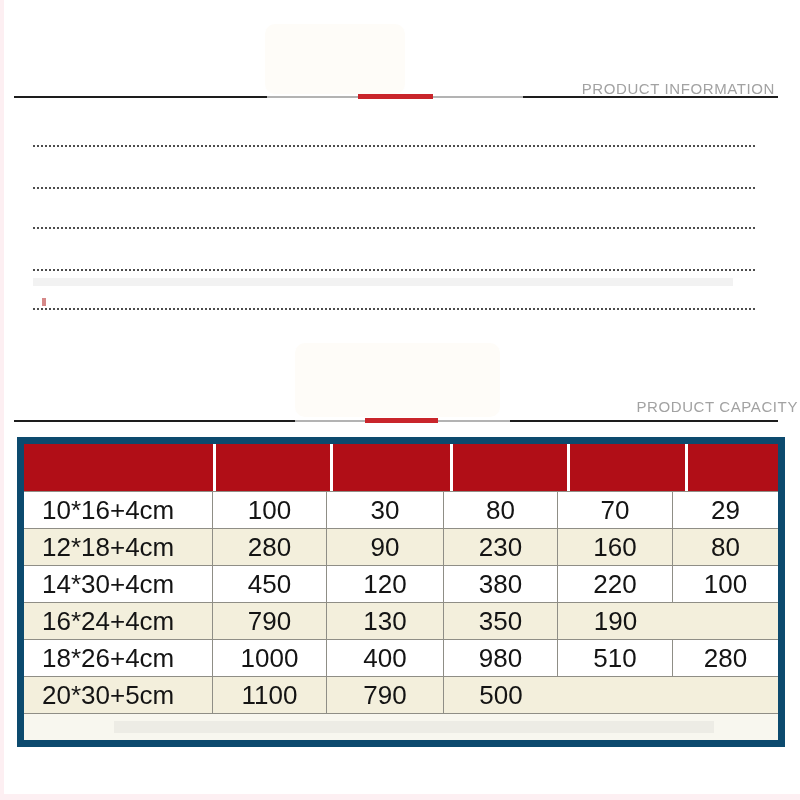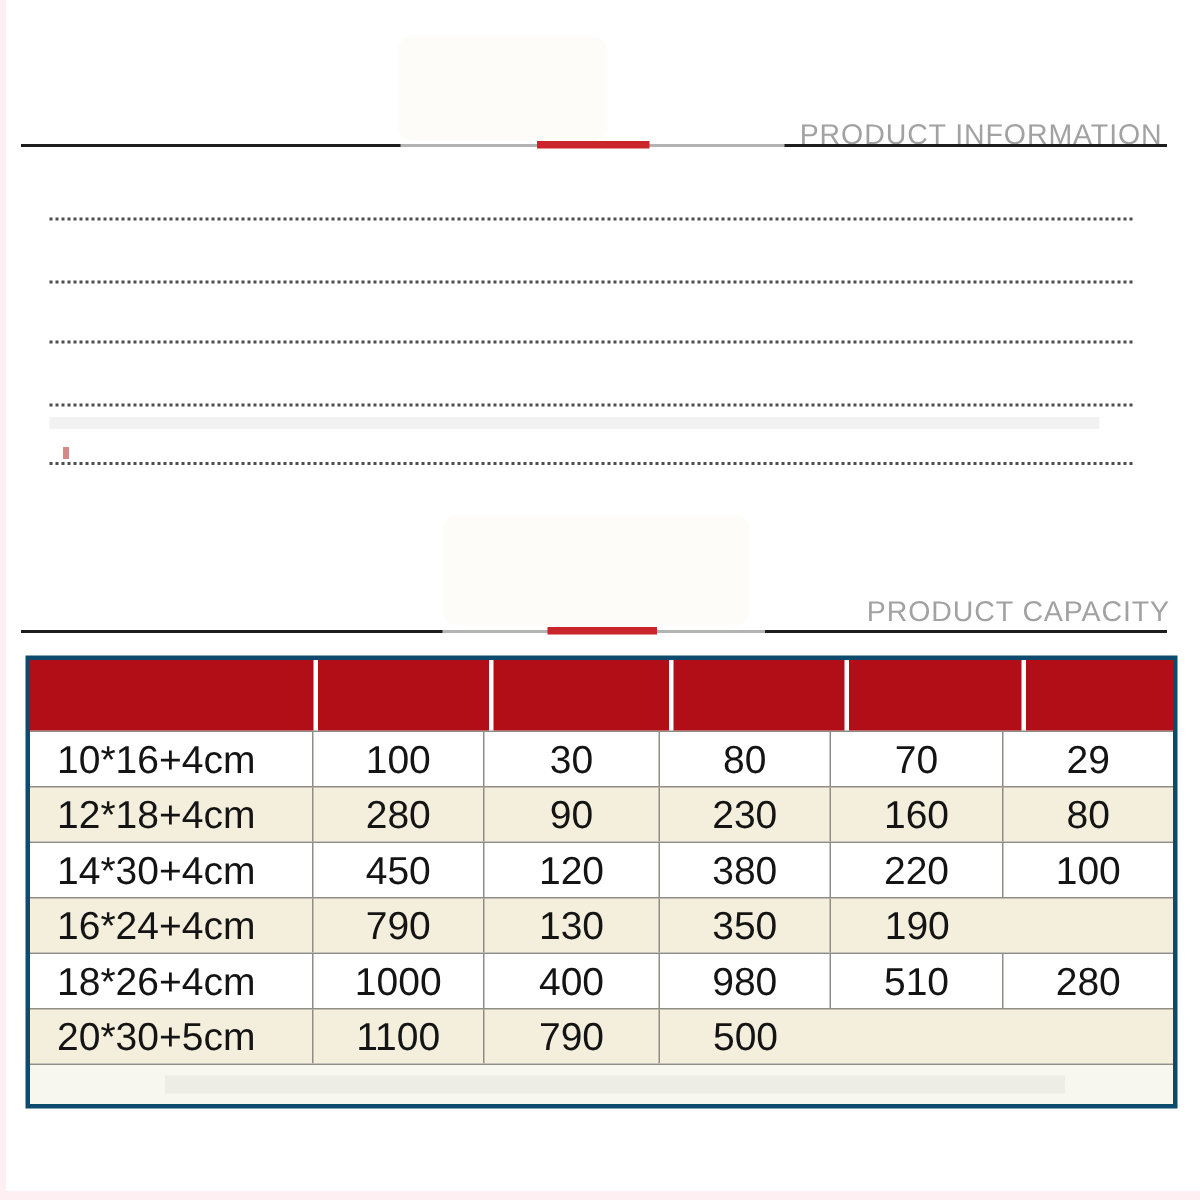--- a/index.html
+++ b/index.html
@@ -12,27 +12,27 @@
   }
 
   
   .edge-left   { position: absolute; left: 0; top: 0; width: 4px; height: 800px; background: #fdeff2; }
   .edge-bottom { position: absolute; left: 0; top: 794px; width: 800px; height: 6px; background: #fdeff2; }
 
   
   .sec-label {
     position: absolute;
     color: #a2a2a2;
-    font-size: 19px;
+    font-size: 15px;
     letter-spacing: 0.6px;
     font-weight: 400;
     white-space: nowrap;
   }
   .sec-label.info     { top: 80px;  right: 25px; }
-  .sec-label.capacity { top: 398px; right: 20px; padding-left: 32px; }
+  .sec-label.capacity { top: 398px; right: 2px; padding-left: 32px; }
 
   
   .rule { position: absolute; left: 14px; width: 764px; height: 2px; background: #1d1d1d; }
   .rule .mid { position: absolute; top: 0; height: 2px; background: #b3b3b3; }
   .rule .red { position: absolute; top: -2px; height: 5px; background: #c9252b; }
   .rule.r1 { top: 96px; }
   .rule.r1 .mid { left: 253px; width: 256px; }
   .rule.r1 .red { left: 344px; width: 75px; }
   .rule.r2 { top: 420px; }
   .rule.r2 .mid { left: 281px; width: 215px; }
@@ -49,21 +49,21 @@
     background: rgba(130,130,130,0.10);
   }
   .ghost-mark-red {
     position: absolute; left: 42px; top: 298px; width: 4px; height: 8px;
     background: rgba(180, 40, 40, 0.55);
   }
 
   
   .capacity-table {
     position: absolute; left: 17px; top: 437px; width: 768px;
-    border: 3px solid #0c4a6e;
+    border: 7px solid #0c4a6e;
     box-sizing: border-box;
     background: #ffffff;
   }
   .thead {
     display: grid;
     grid-template-columns: 189px 114px 117px 114px 115px auto;
     column-gap: 3px;
     height: 47px;
     background: #ffffff;
   }

